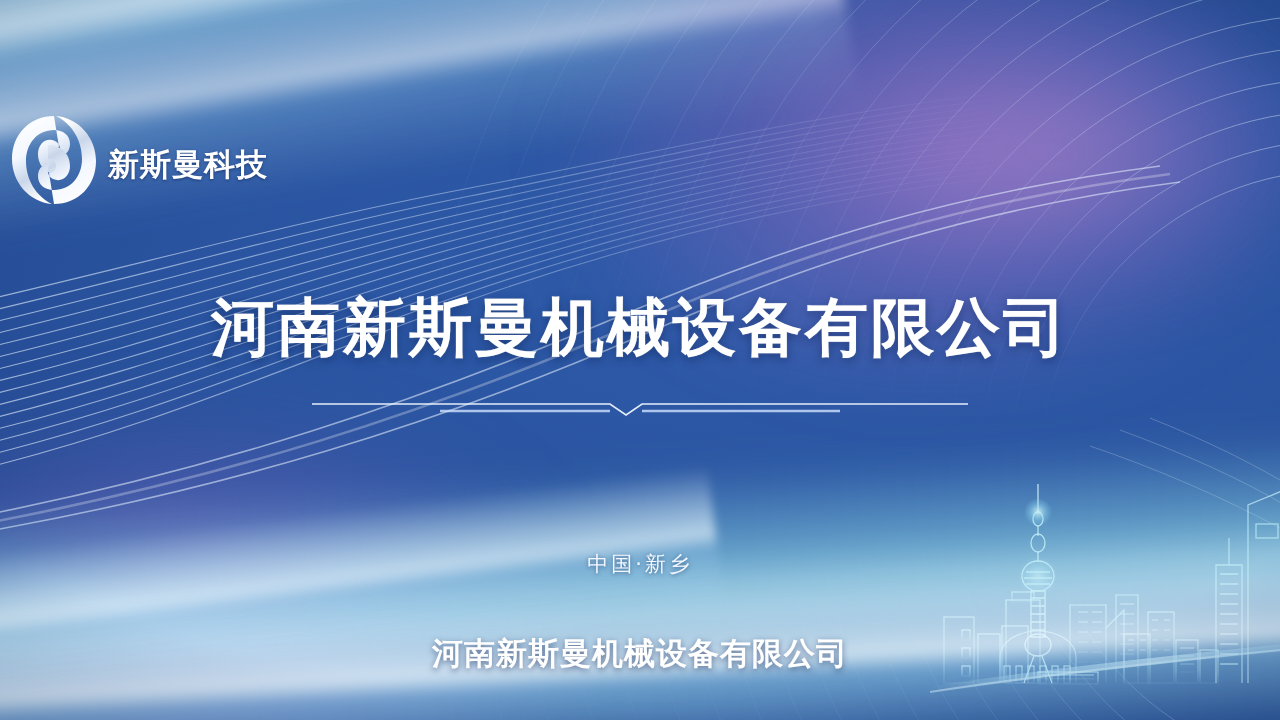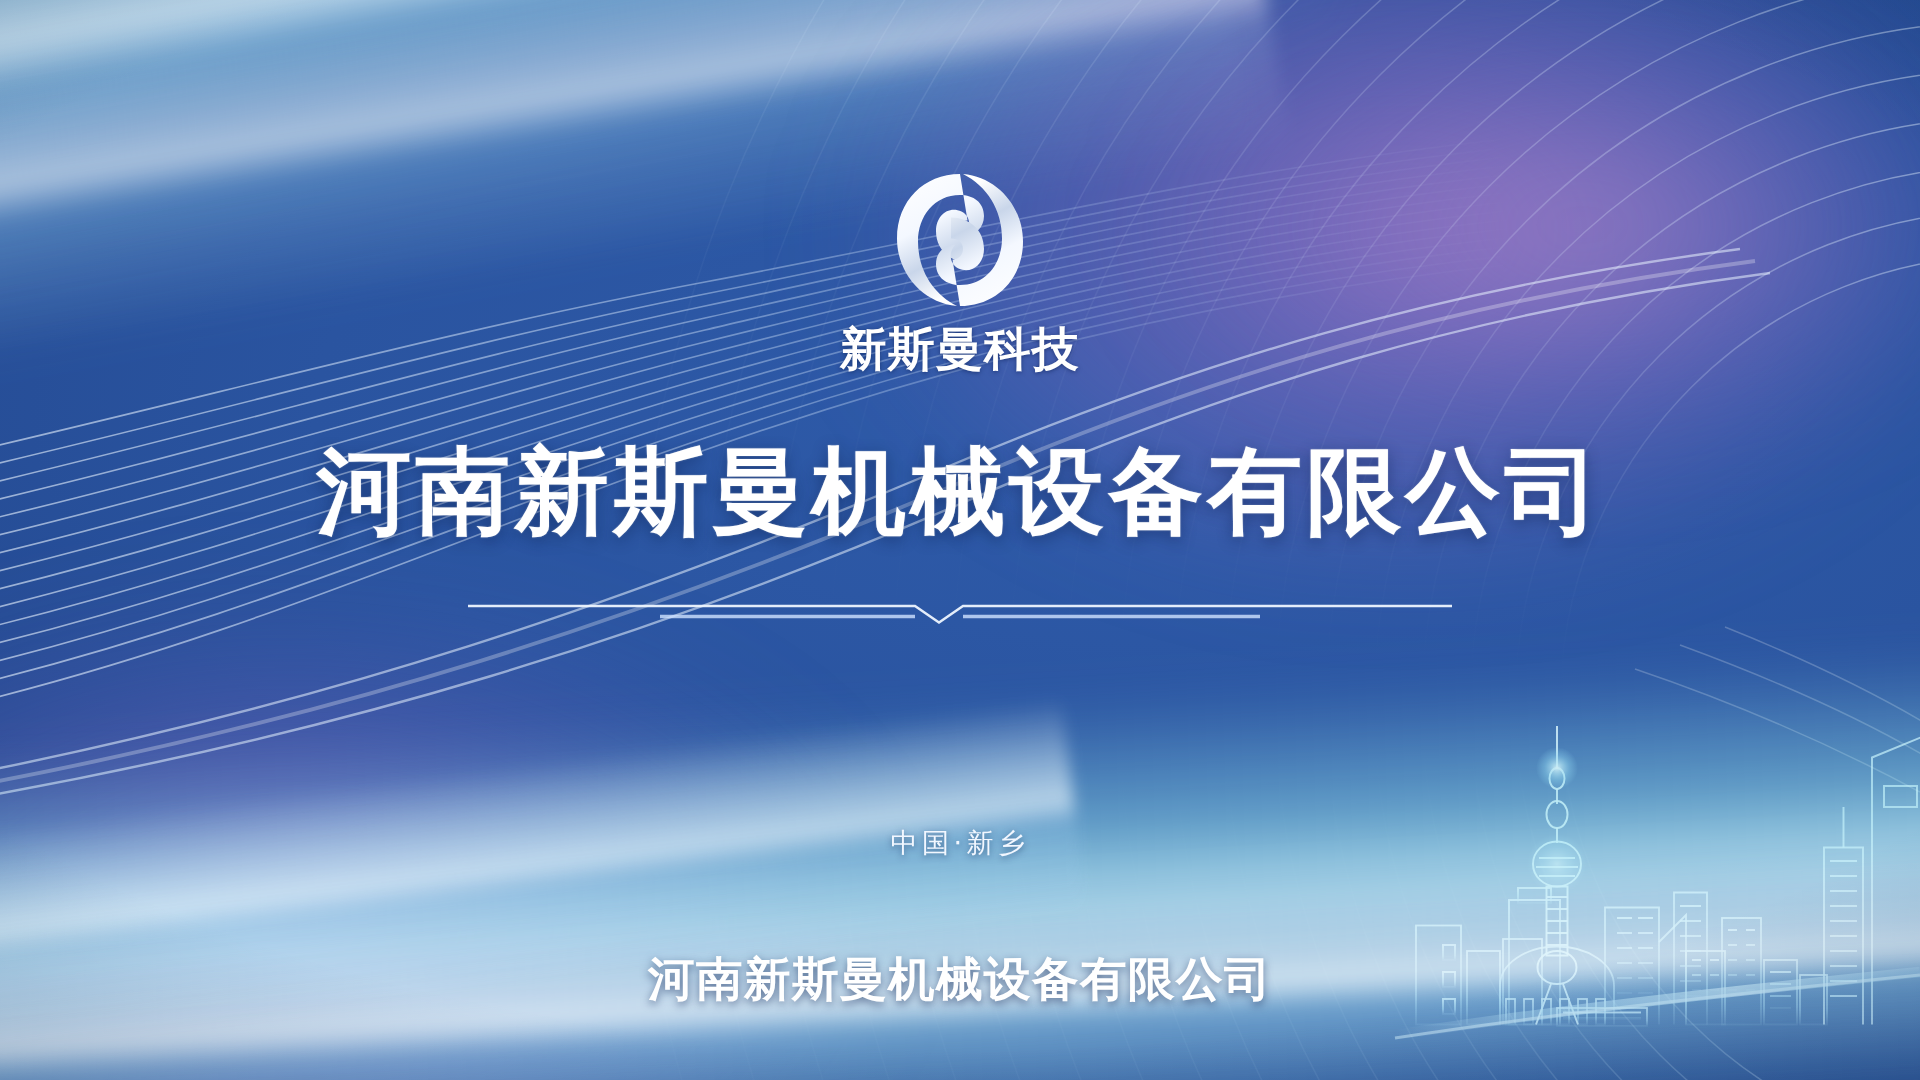--- a/index.html
+++ b/index.html
@@ -125,21 +125,21 @@
     background:radial-gradient(120% 100% at 50% 45%, rgba(0,0,0,0) 52%, rgba(8,25,62,0.42) 100%);
   }
 
   svg.bg-svg{position:absolute;inset:0;width:1280px;height:720px;}
 
   
   .content{position:absolute;inset:0;}
 
   .logo-block{
     position:absolute;left:0;right:0;top:110px;
-    display:flex;flex-direction:column;align-items:center;
+    display:flex;flex-direction:row;align-items:center;
   }
   .logo-mark{width:108px;height:100px;display:block;}
   .logo-word{
     margin-top:8px;
     font-family:"DejaVu Sans","Liberation Sans",sans-serif;
     font-weight:700;
     font-size:31px;
     letter-spacing:1px;
     color:#ffffff;
     text-shadow:0 1px 3px rgba(10,30,80,.55);
@@ -184,21 +184,21 @@
     vertical-align:middle;
     margin:0 20px 6px 14px;
     box-shadow:0 0 6px rgba(255,255,255,.6);
   }
 
   .location{
     position:absolute;left:0;right:0;top:554px;
     text-align:center;
     font-family:"DejaVu Sans","Liberation Sans",sans-serif;
     font-weight:400;
-    font-size:18px;
+    font-size:21px;
     letter-spacing:3px;
     color:#f2f7ff;
     line-height:1;
     white-space:nowrap;
     text-shadow:0 1px 4px rgba(8,28,78,.5);
   }
 
   .caption{
     position:absolute;left:0;right:0;top:638px;
     text-align:center;

